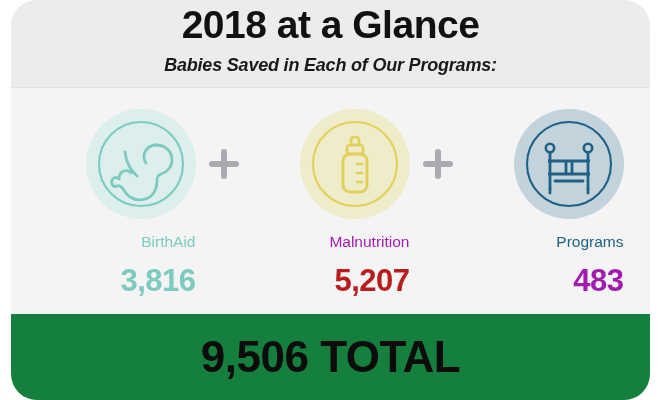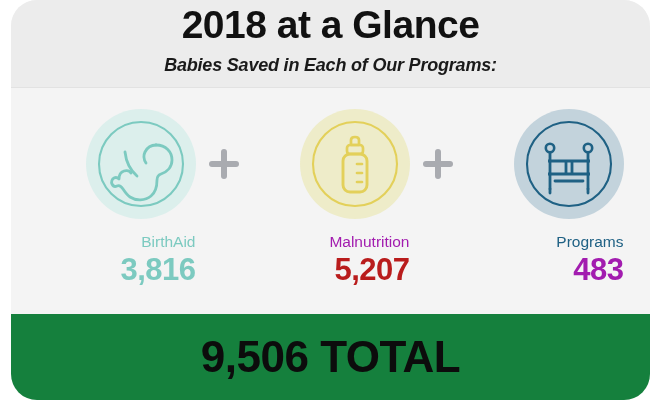--- a/index.html
+++ b/index.html
@@ -111,21 +111,21 @@
   }
   .plus svg { display: block; }
 
   .prog-label {
     margin-top: 13px;
     font-size: 15.5px;
     font-weight: normal;
     line-height: 19px;
   }
   .prog-value {
-    margin-top: 1px;
+    margin-top: 12px;
     font-size: 31px;
     font-weight: bold;
     line-height: 35px;
     letter-spacing: -0.5px;
   }
 
   
   .footer {
     position: absolute;
     left: 0;

